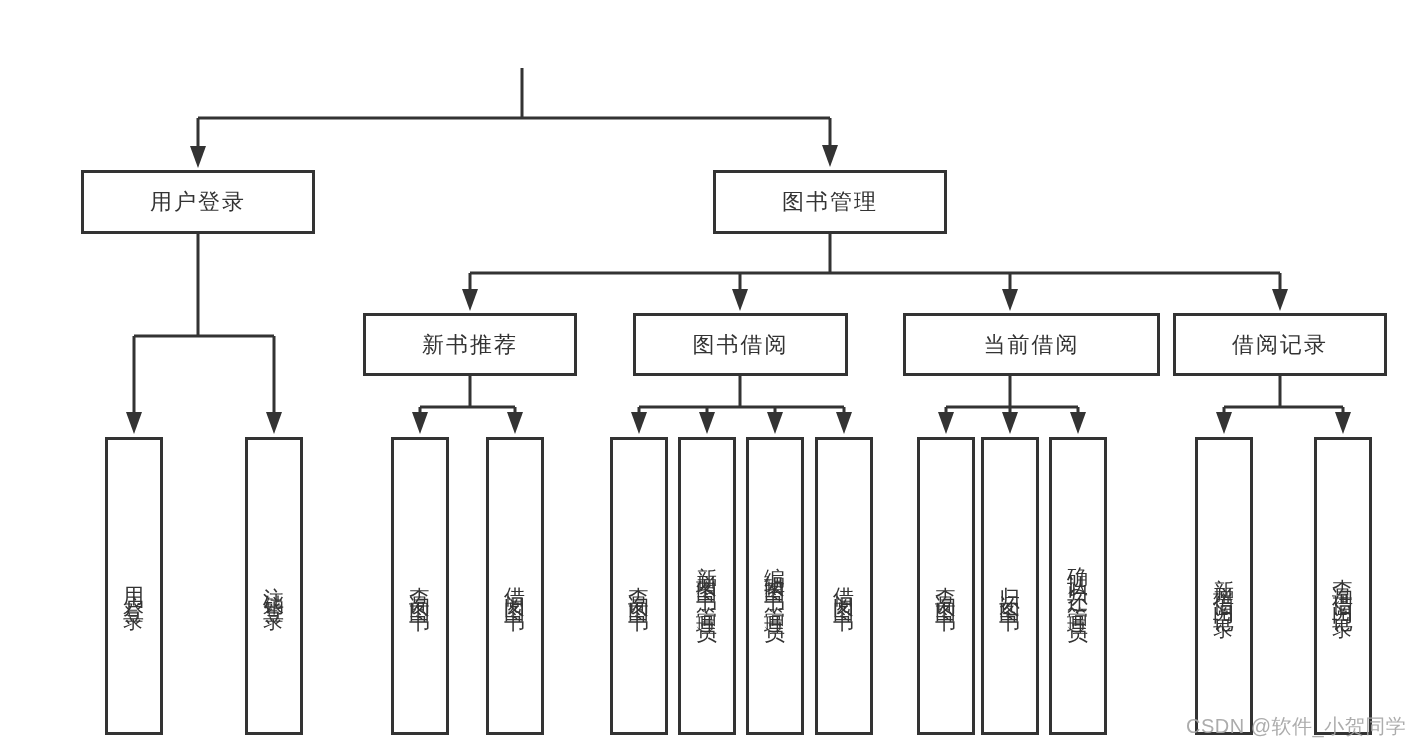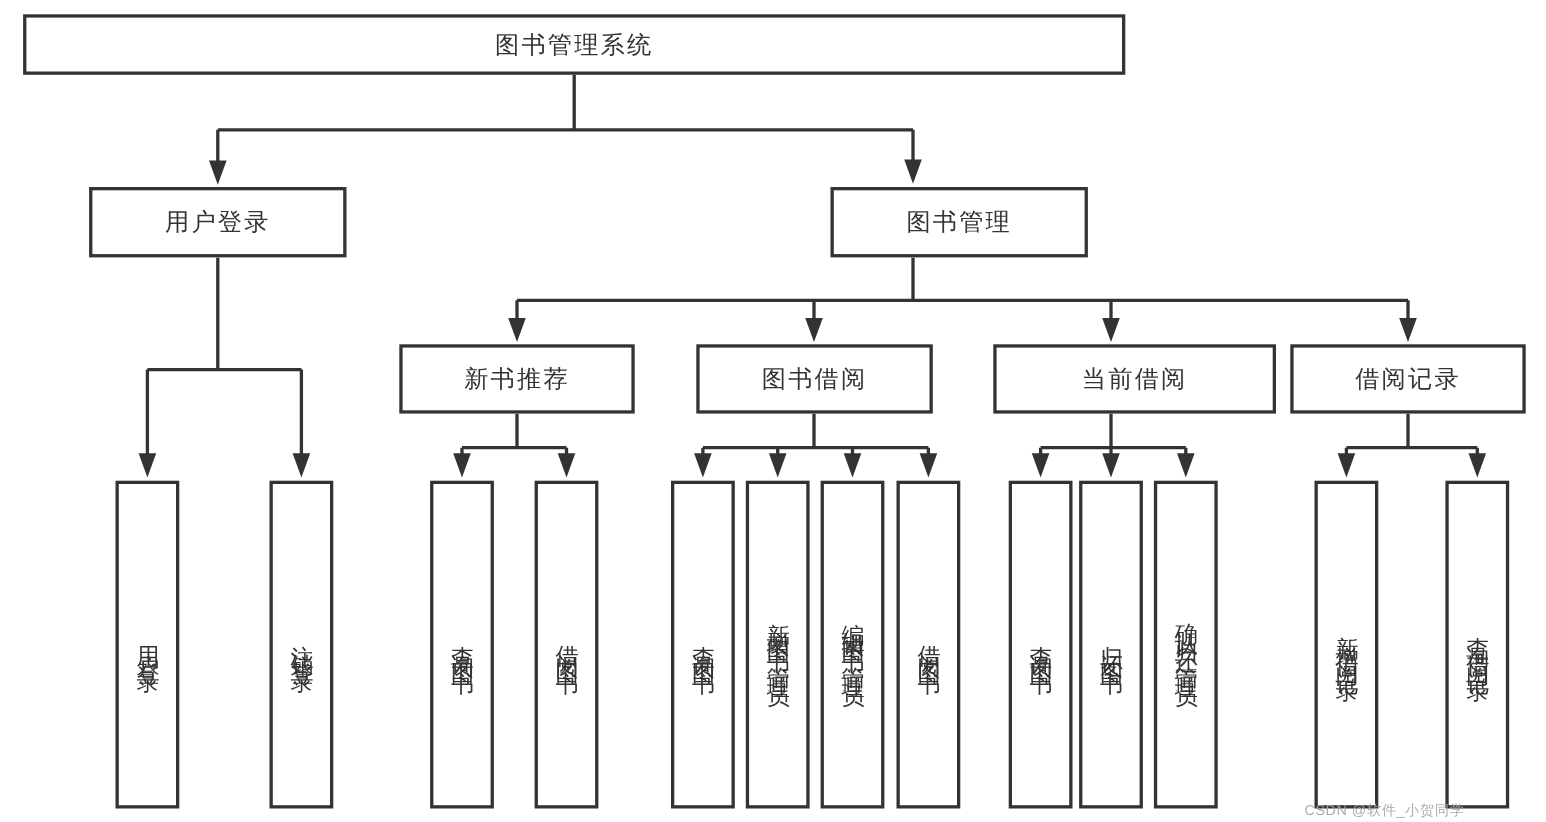--- a/index.html
+++ b/index.html
@@ -62,26 +62,25 @@
     line-height: 1;
     white-space: nowrap;
     color: var(--text-color);
   }
 
   .watermark {
     position: absolute;
     left: 1186px;
     top: 713px;
     z-index: 5;
-    font-size: 13px;
+    font-size: 20px;
     letter-spacing: 0.5px;
     color: var(--wm-color);
     opacity: 0.92;
     white-space: nowrap;
-    margin-top: 15px;
   }
 </style>
 </head>
 <body>
 
 <div class="canvas">
 
   <svg class="connectors" viewBox="0 0 1405 747" xmlns="http://www.w3.org/2000/svg">
 
     <path d="M522 68 V118 M198 118 H830 M198 118 V148 M830 118 V147"></path>
@@ -111,28 +110,25 @@
     <path d="M1010 376 V407 M946 407 H1078 M946 407 V414 M1010 407 V414 M1078 407 V414"></path>
     <polygon points="938,412 954,412 946,434"></polygon>
     <polygon points="1002,412 1018,412 1010,434"></polygon>
     <polygon points="1070,412 1086,412 1078,434"></polygon>
 
     <path d="M1280 376 V407 M1224 407 H1343 M1224 407 V414 M1343 407 V414"></path>
     <polygon points="1216,412 1232,412 1224,434"></polygon>
     <polygon points="1335,412 1351,412 1343,434"></polygon>
   </svg>
 
-  <div class="node hbox" style="left:21px; top:13px; width:1002px; height:55px;">
-    <span class="label">图书管理系统</span>
-  </div>
 
   <div class="node hbox" style="left:81px; top:170px; width:234px; height:64px;">
     <span class="label">用户登录</span>
   </div>
-  <div class="node hbox" style="left:755px; top:170px; width:234px; height:64px;">
+  <div class="node hbox" style="left:713px; top:170px; width:234px; height:64px;">
     <span class="label">图书管理</span>
   </div>
 
   <div class="node hbox" style="left:363px; top:313px; width:214px; height:63px;">
     <span class="label">新书推荐</span>
   </div>
   <div class="node hbox" style="left:633px; top:313px; width:215px; height:63px;">
     <span class="label">图书借阅</span>
   </div>
   <div class="node hbox" style="left:903px; top:313px; width:257px; height:63px;">

